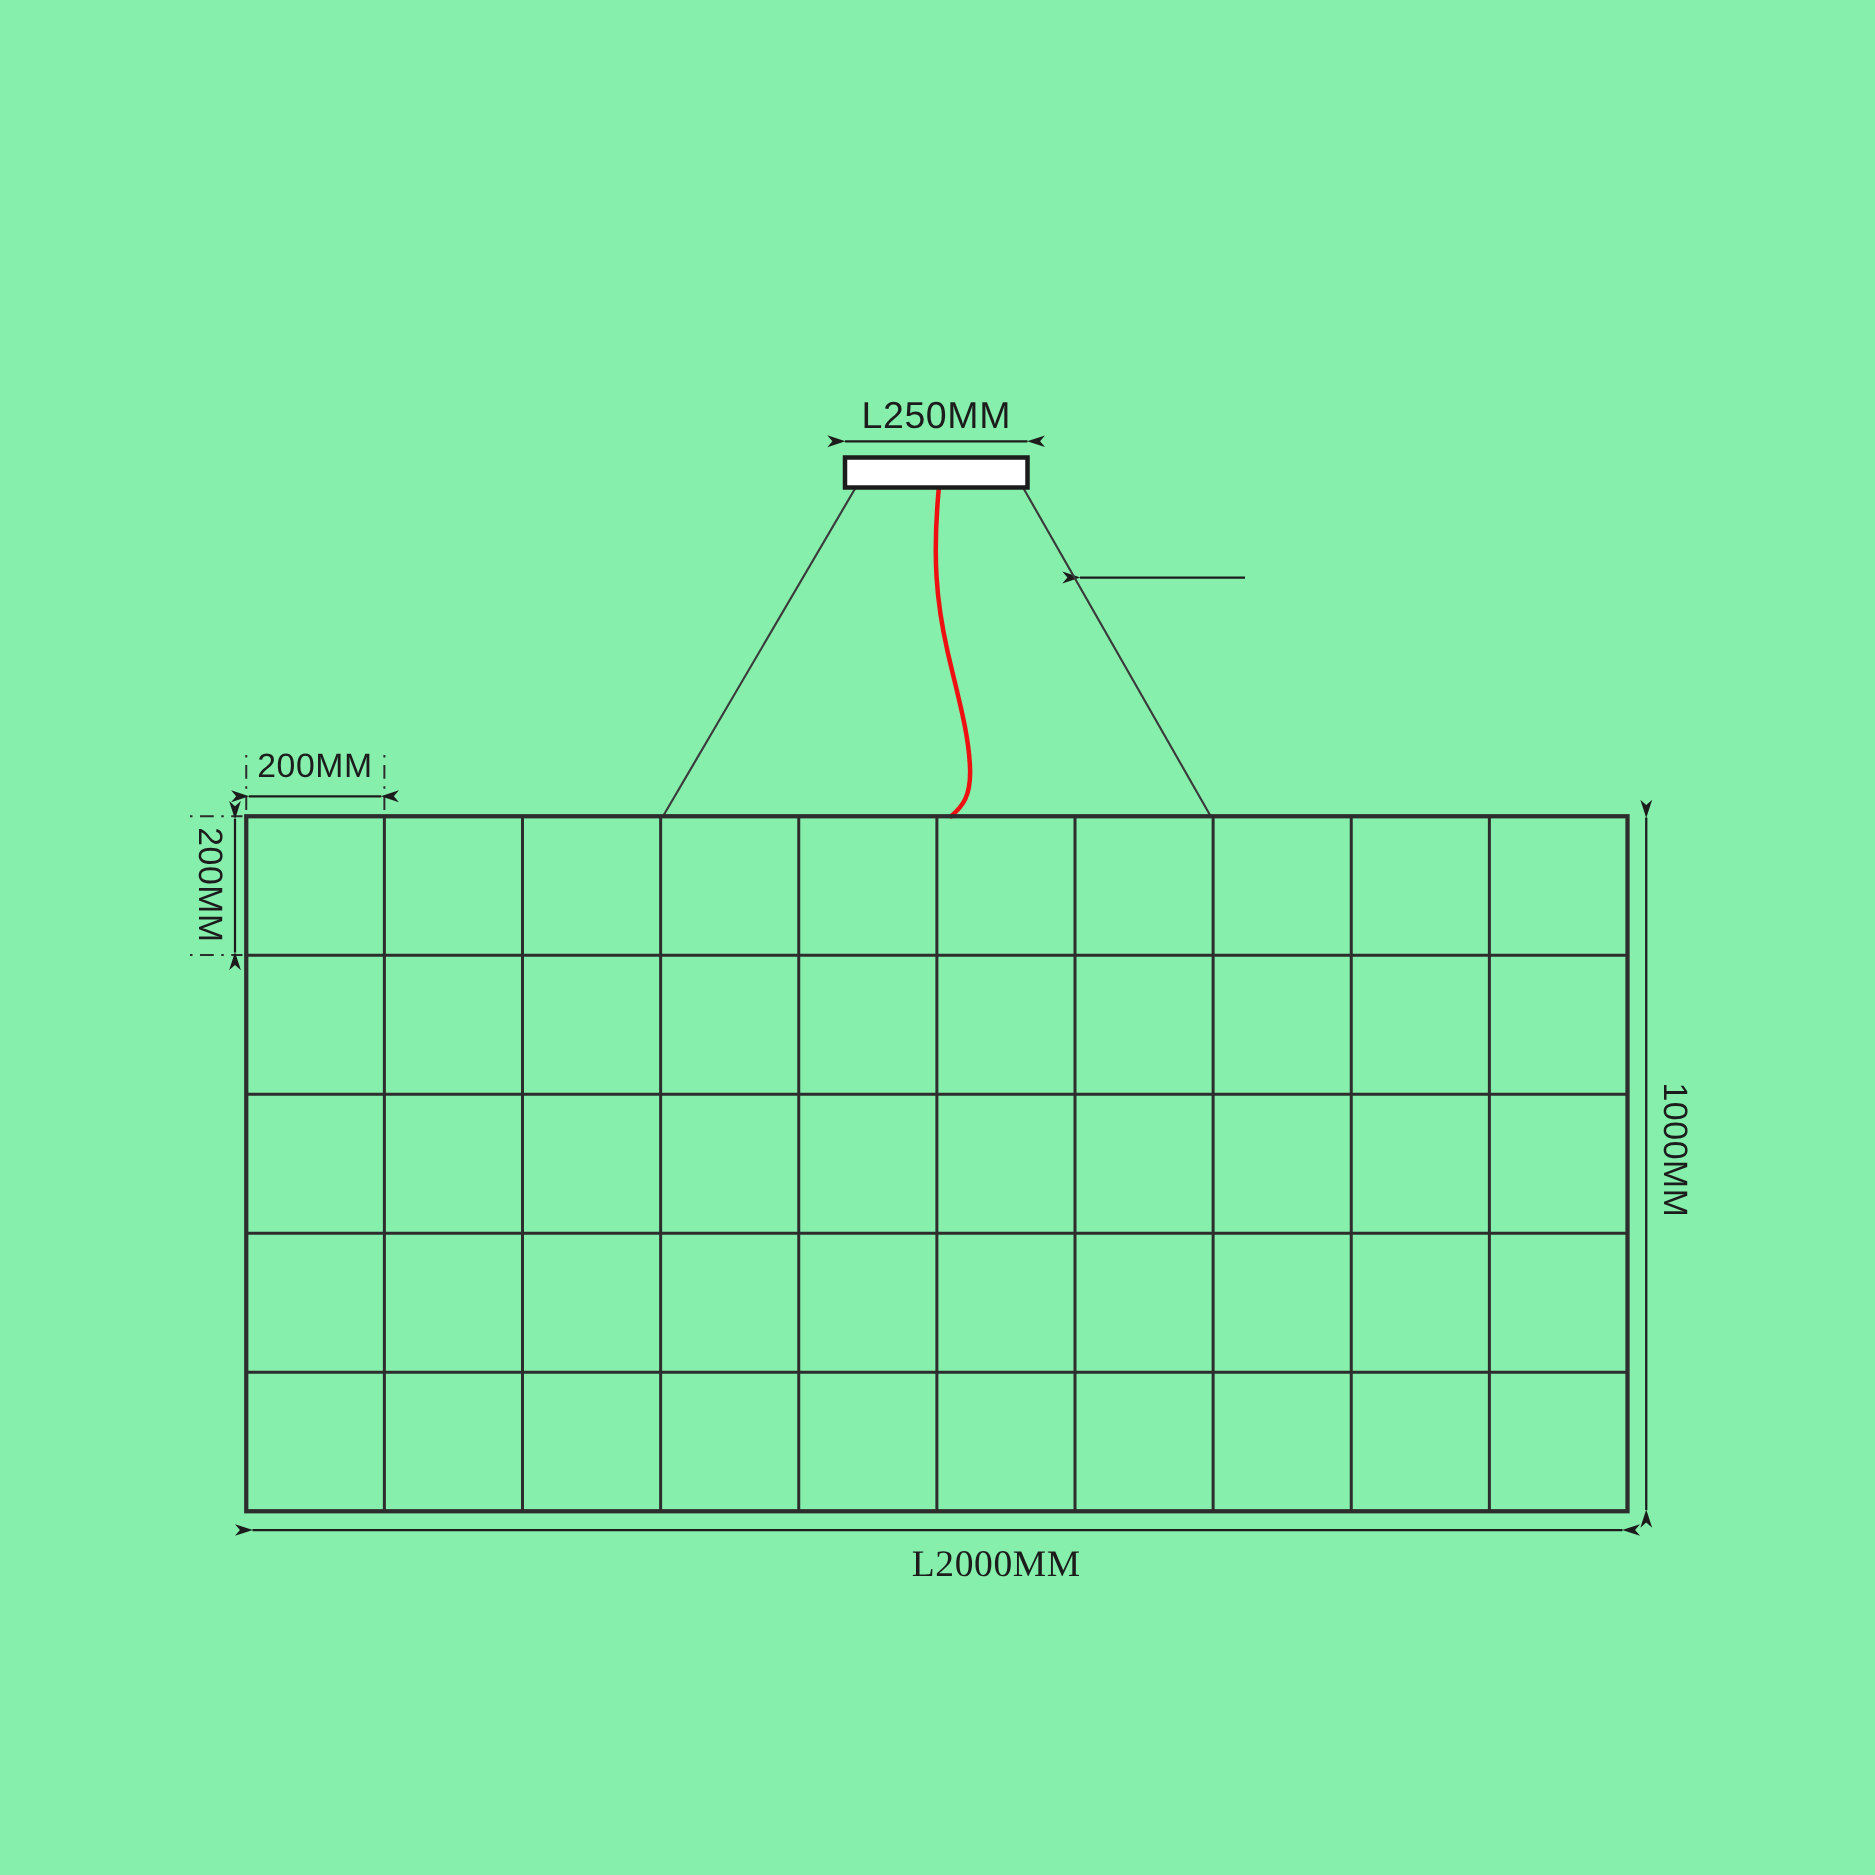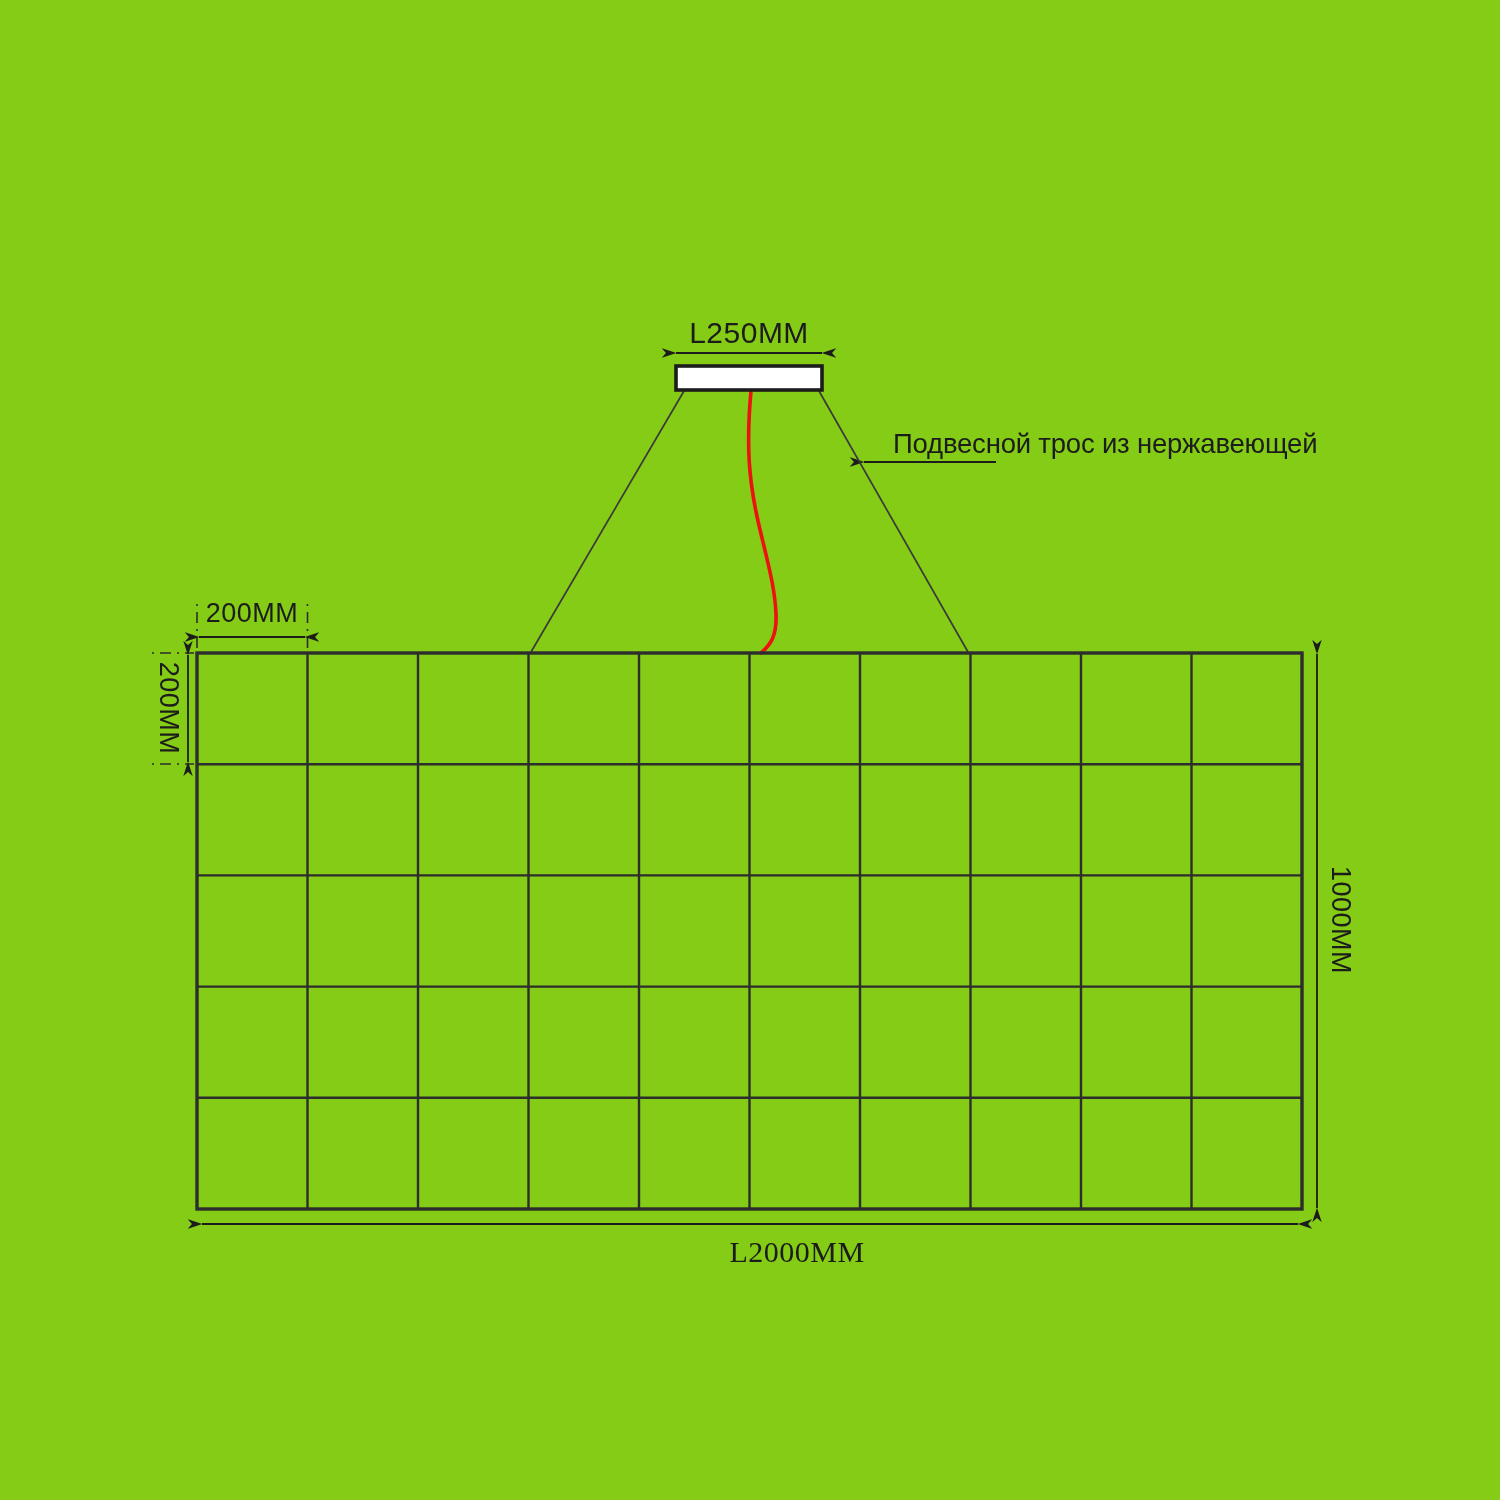--- a/index.html
+++ b/index.html
@@ -1,17 +1,17 @@
 <!DOCTYPE html>
 <html><head>
 <meta charset="utf-8">
 <style>
   html,body{margin:0;padding:0;background:#fff;}
   #canvas{
-    position:relative;width:1500px;height:1500px;background:#84cc16;overflow:hidden;
+    position:relative;width:1500px;height:1500px;background:#86efac;overflow:hidden;
     font-family:"Liberation Sans", sans-serif;color:#1c1c1c;
   }
   svg{position:absolute;left:0;top:0;}
   .lbl{position:absolute;white-space:nowrap;color:#1c1c1c;}
   .dim{font-size:30px;letter-spacing:0.5px;}
   .dim-sm{font-size:27px;letter-spacing:0.5px;}
   .center{transform:translate(-50%,-50%);}
   .rot90{transform:translate(-50%,-50%) rotate(90deg);}
   .note{font-size:27.5px;line-height:42px;letter-spacing:-0.2px;}
 </style>
@@ -76,16 +76,15 @@
 
   <div class="lbl dim-sm center" style="left:252px;top:613px;">200MM</div>
 
   <div class="lbl dim-sm rot90" style="left:168px;top:708px;">200MM</div>
 
   <div class="lbl dim-sm rot90" style="left:1340px;top:920px;">1000MM</div>
 
   <div class="lbl dim center" style="left:797px;top:1252px;font-family:Liberation Serif, serif;">L2000MM</div>
 
   <div class="lbl note" style="left:893px;top:423px;">
-    <div>Подвесной трос из нержавеющей</div>
   </div>
 
 </div>
 
 </body></html>

